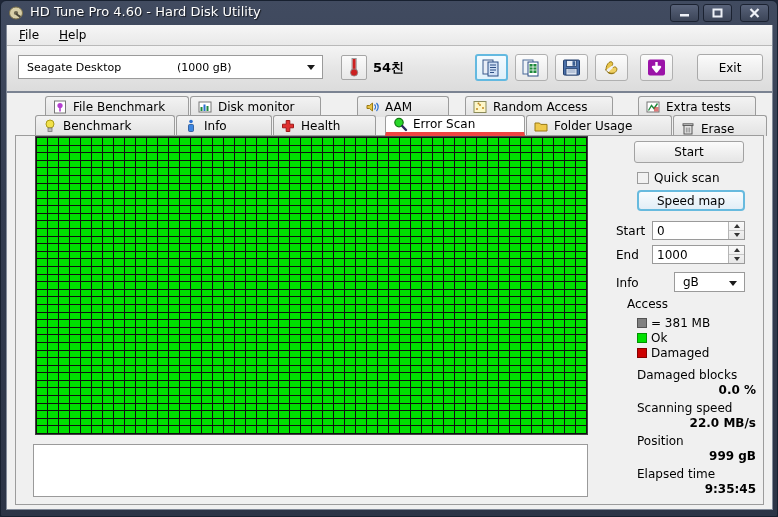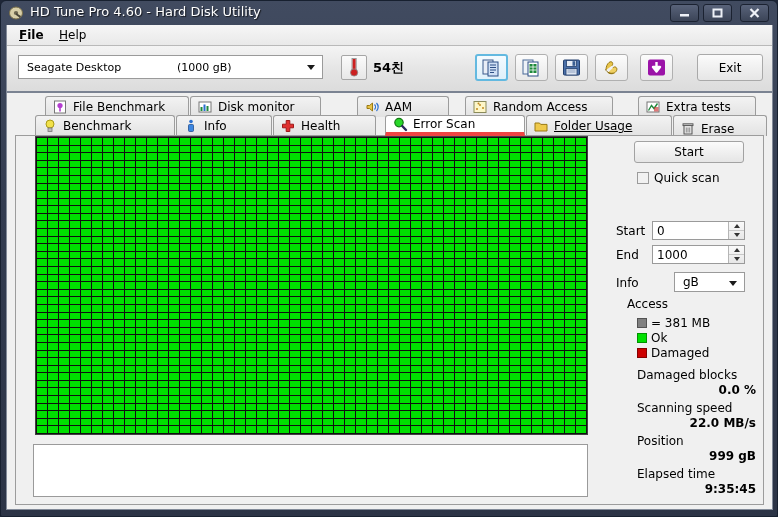--- a/index.html
+++ b/index.html
@@ -62,21 +62,21 @@
   #menubar {
     position: absolute; left: 0; top: 0; width: 765px; height: 21px;
     background: linear-gradient(to bottom, #f6f6f6 0%, #e9e9e9 100%);
     border-bottom: 1px solid #b9b9b9;
   }
   .menu-item {
     position: absolute; top: 3px; font-size: 12px; color: #000;
     padding: 0 4px;
   }
   .menu-item u { text-decoration: underline; }
-  #menu-file { left: 8px; font-weight: bold; }
+  #menu-file { left: 8px; }
   #menu-help { left: 48px; }
 
   
   #toolbar {
     position: absolute; left: 0; top: 21px; width: 765px; height: 47px;
     background: linear-gradient(to bottom, #f4f4f4 0%, #e4e4e4 55%, #dcdcdc 100%);
     border-bottom: 2px solid #7b8392;
   }
   #drive-select {
     position: absolute; left: 11px; top: 9px; width: 305px; height: 24px;
@@ -459,21 +459,21 @@
         </div>
         <div class="tab active" style="left:370px;width:140px;">
           <span class="ticon">
             <svg width="15" height="15" viewBox="0 0 15 15">
                 <circle cx="6" cy="5.6" r="4.2" fill="#2ad82a" stroke="#137a13" stroke-width="1.2"></circle>
                 <path d="M9.2 9 L13 13" stroke="#2a2a5a" stroke-width="2.4" stroke-linecap="round"></path>
               </svg>
           </span>
           <span>Error Scan</span>
         </div>
-        <div class="tab" style="left:511px;width:146px;text-decoration:underline;">
+        <div class="tab" style="left:511px;width:146px;">
           <span class="ticon">
             <svg width="14" height="13" viewBox="0 0 14 13">
                 <path d="M1 3h4.5l1.2 1.4H13V11H1z" fill="#efc94b" stroke="#9a7a12" stroke-width="1"></path>
               </svg>
           </span>
           <span>Folder Usage</span>
         </div>
         <div class="tab" style="left:658px;width:94px;align-items:flex-end;">
           <span class="ticon">
             <svg width="12" height="14" viewBox="0 0 12 14">
@@ -2445,20 +2445,21 @@
 
         <div id="sidepanel">
 
           <div id="start-btn">Start</div>
 
           <div id="quick-scan-row">
             <span id="quick-scan-box"></span>
             <span>Quick scan</span>
           </div>
 
+          <div id="speedmap-btn">Speed map</div>
 
           <span class="spin-label" id="lbl-start">Start</span>
           <div class="spin-field" id="fld-start">
             <span>0</span>
             <span class="spin-btns">
               <span class="spin-up">
                   <i class="arw-up"></i>
                 </span>
               <span class="spin-dn">
                   <i class="arw-dn"></i>

